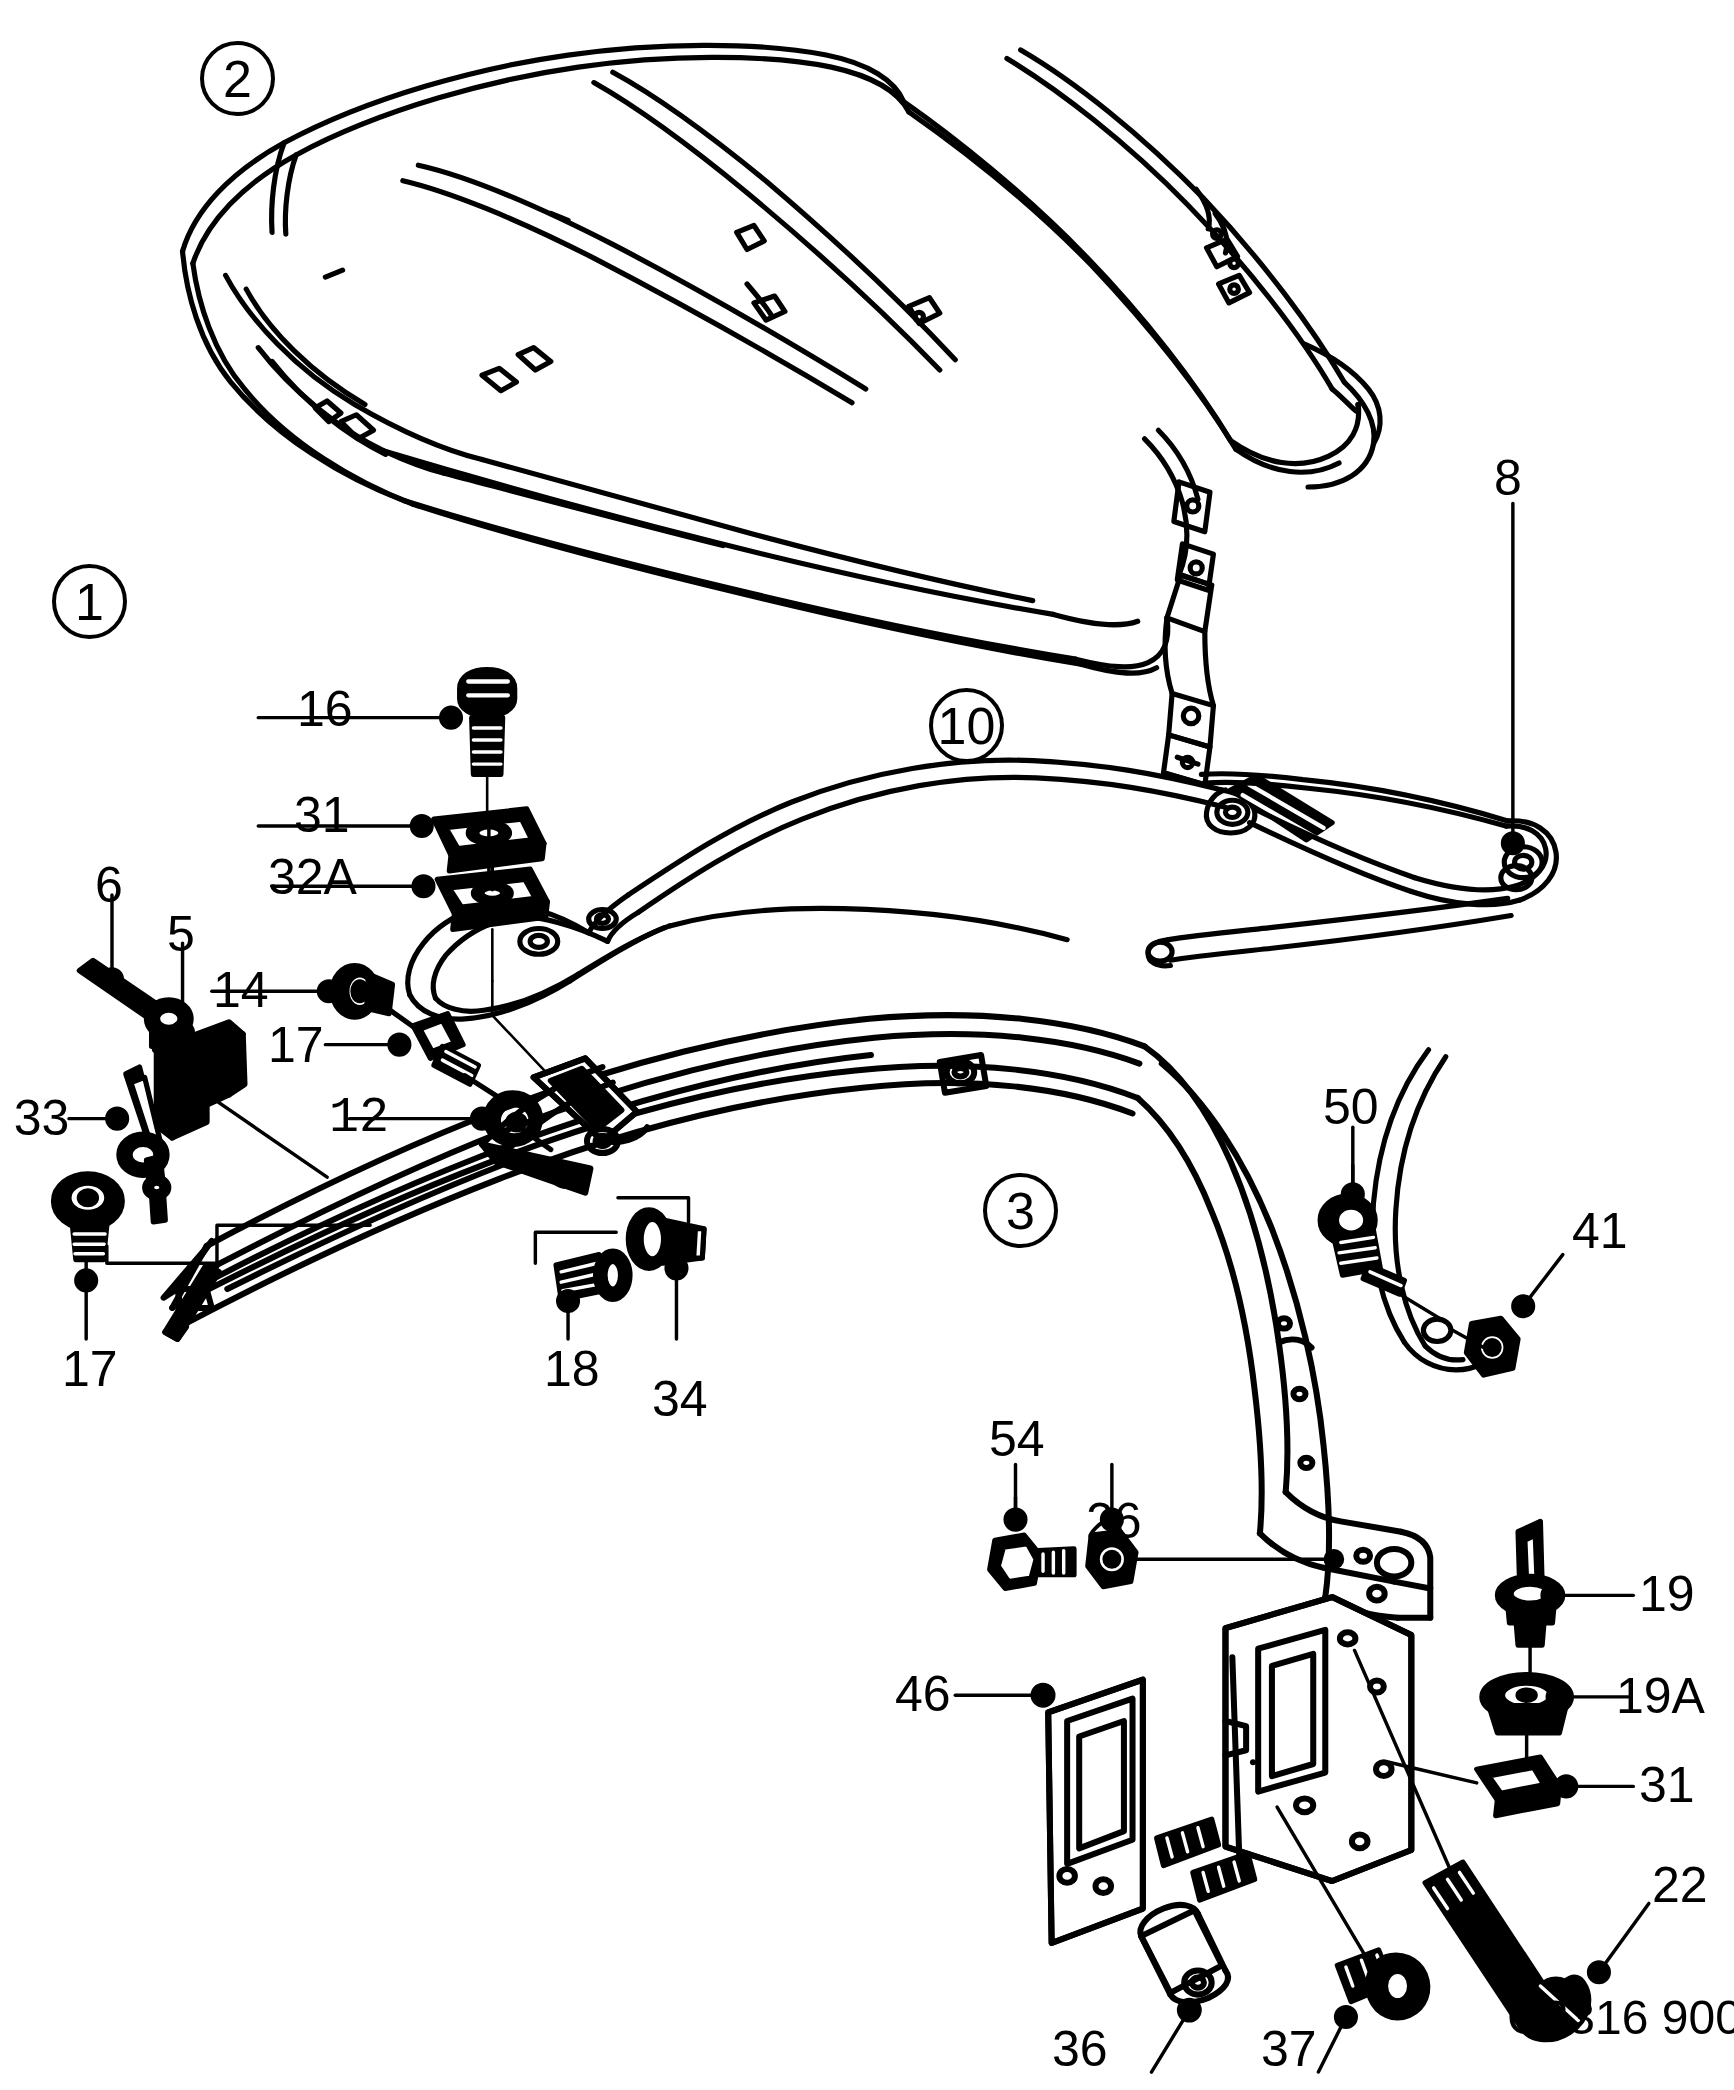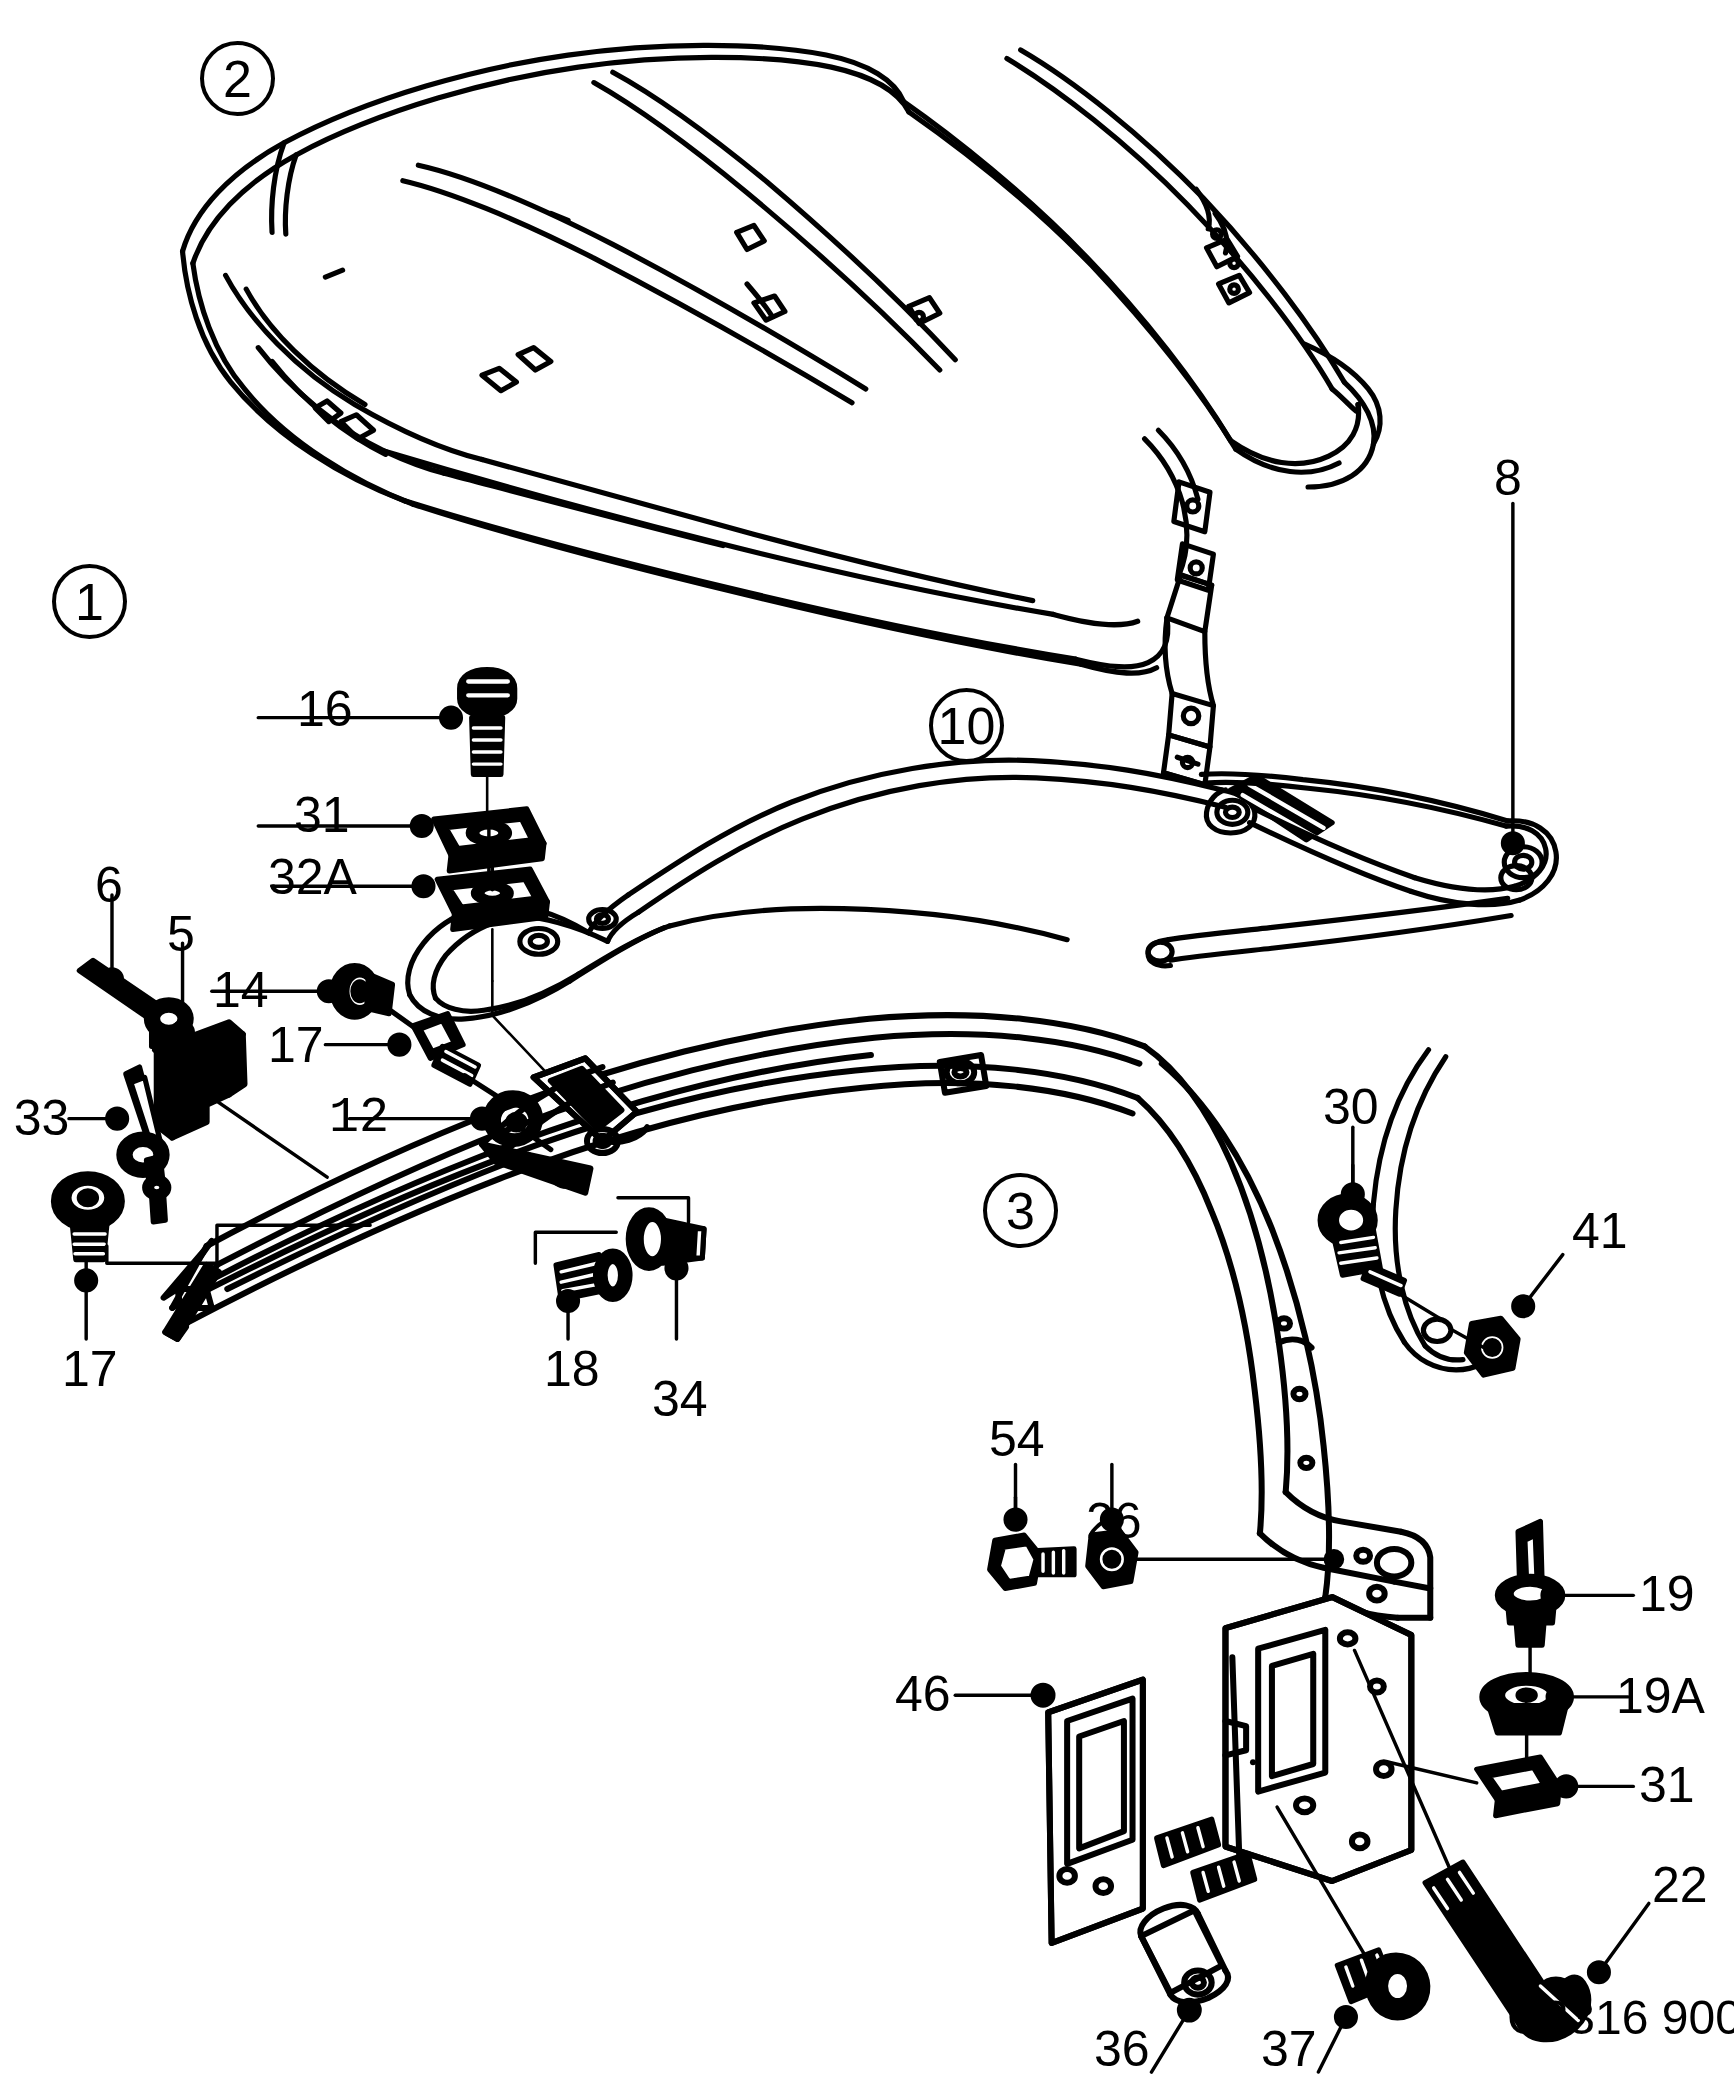--- a/index.html
+++ b/index.html
@@ -536,28 +536,28 @@
   <div class="lbl" style="left:95px;  top:860px;">6</div>
   <div class="lbl" style="left:167px;  top:909px;">5</div>
   <div class="lbl" style="left:213px;  top:965px;">14</div>
   <div class="lbl" style="left:268px;  top:1020px;">17</div>
   <div class="lbl" style="left:13.8px;   top:1093px;">33</div>
   <div class="lbl" style="left:329px;  top:1093px;font-family:Liberation Mono, monospace;">12</div>
   <div class="lbl" style="left:62px;   top:1344px;">17</div>
   <div class="lbl" style="left:544px;  top:1344px;">18</div>
   <div class="lbl" style="left:652px;  top:1374px;text-align:center;">34</div>
   <div class="lbl" style="left:1494px; top:453px;">8</div>
-  <div class="lbl" style="left:1323px; top:1082px;">30</div>
+  <div class="lbl" style="left:1323px; top:1082px;">50</div>
   <div class="lbl" style="left:1572px; top:1206px;">41</div>
   <div class="lbl" style="left:989px; top:1414px;">54</div>
   <div class="lbl" style="left:1086px; top:1496px;">26</div>
   <div class="lbl" style="left:1639px; top:1569px;">19</div>
   <div class="lbl" style="left:1616px; top:1671px;">19A</div>
   <div class="lbl" style="left:1639px; top:1760px;">31</div>
   <div class="lbl" style="left:895px; top:1669px;">46</div>
   <div class="lbl" style="left:1652px; top:1860px;">22</div>
-  <div class="lbl" style="left:1094px; top:2074px; transform:translateY(-50px);text-align:right;">36</div>
+  <div class="lbl" style="left:1052px; top:2074px; transform:translateY(-50px);text-align:right;">36</div>
   <div class="lbl" style="left:1261px; top:2074px; transform:translateY(-50px);">37</div>
 
   <div class="dwgno" style="left:1507px;top:2024px;transform:translate(0,-34px);">C2316 900</div>
 
 </div>
 
 
 </body></html>

